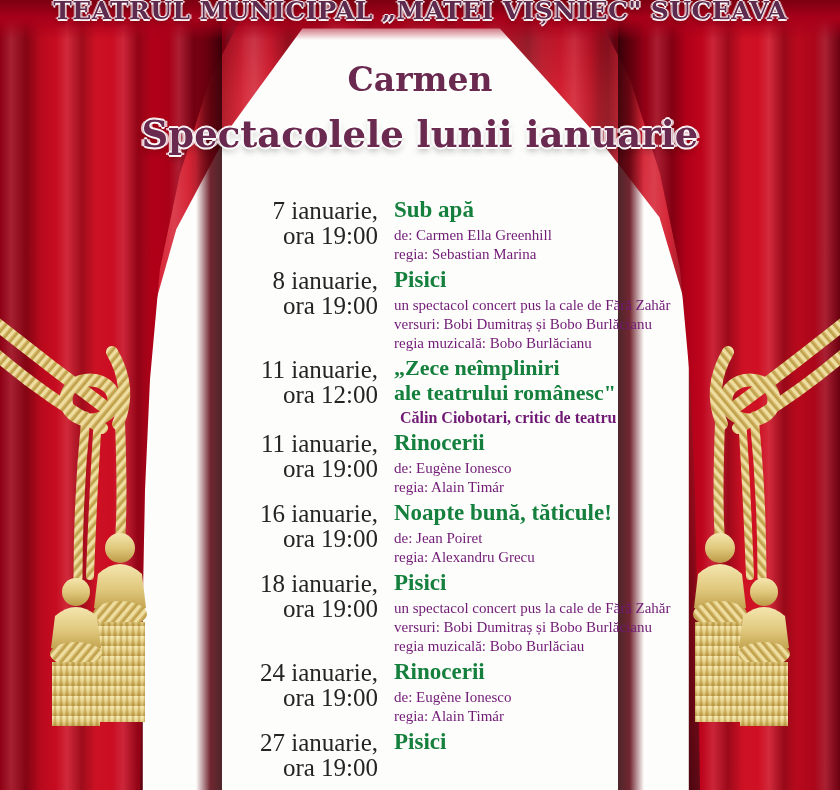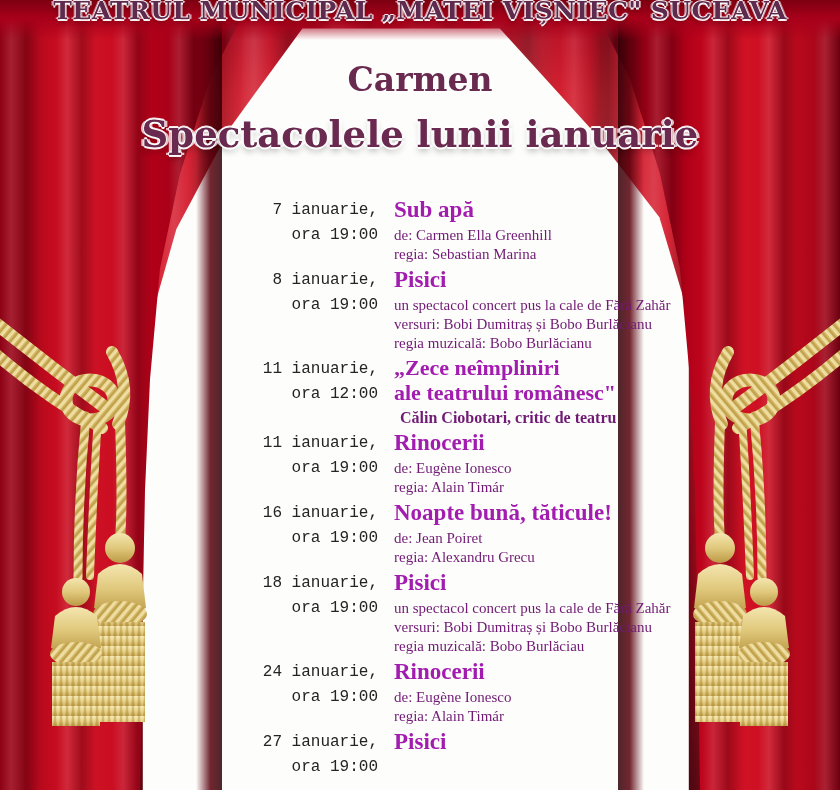--- a/index.html
+++ b/index.html
@@ -178,34 +178,34 @@
   }
   .row{
     display:flex;
     align-items:flex-start;
     margin-bottom:2px;
   }
   .when{
     width:150px;flex:0 0 150px;
     text-align:right;
     padding-right:16px;
-    font-family:Liberation Mono, monospace;
-    font-size:16px;
+    font-family:Liberation Serif, serif;
+    font-size:25px;
     line-height:25px;
     color:#242424;
     padding-top:2px;
   }
   .when .d2{display:block;}
   .what{flex:1 1 auto;padding-top:0px;}
   .show-title{
     font-family:"Liberation Serif", serif;
     font-weight:bold;
     font-size:23px;
     line-height:27px;
-    color:#a21caf;
+    color:#15803d;
     margin:0 0 3px 0;
     white-space:pre-line;
   }
   .show-title.two{font-size:22px;line-height:25px;}
   .meta{
     font-family:"Liberation Serif", serif;
     font-size:15px;
     line-height:19px;
     color:#701a75;
   }

